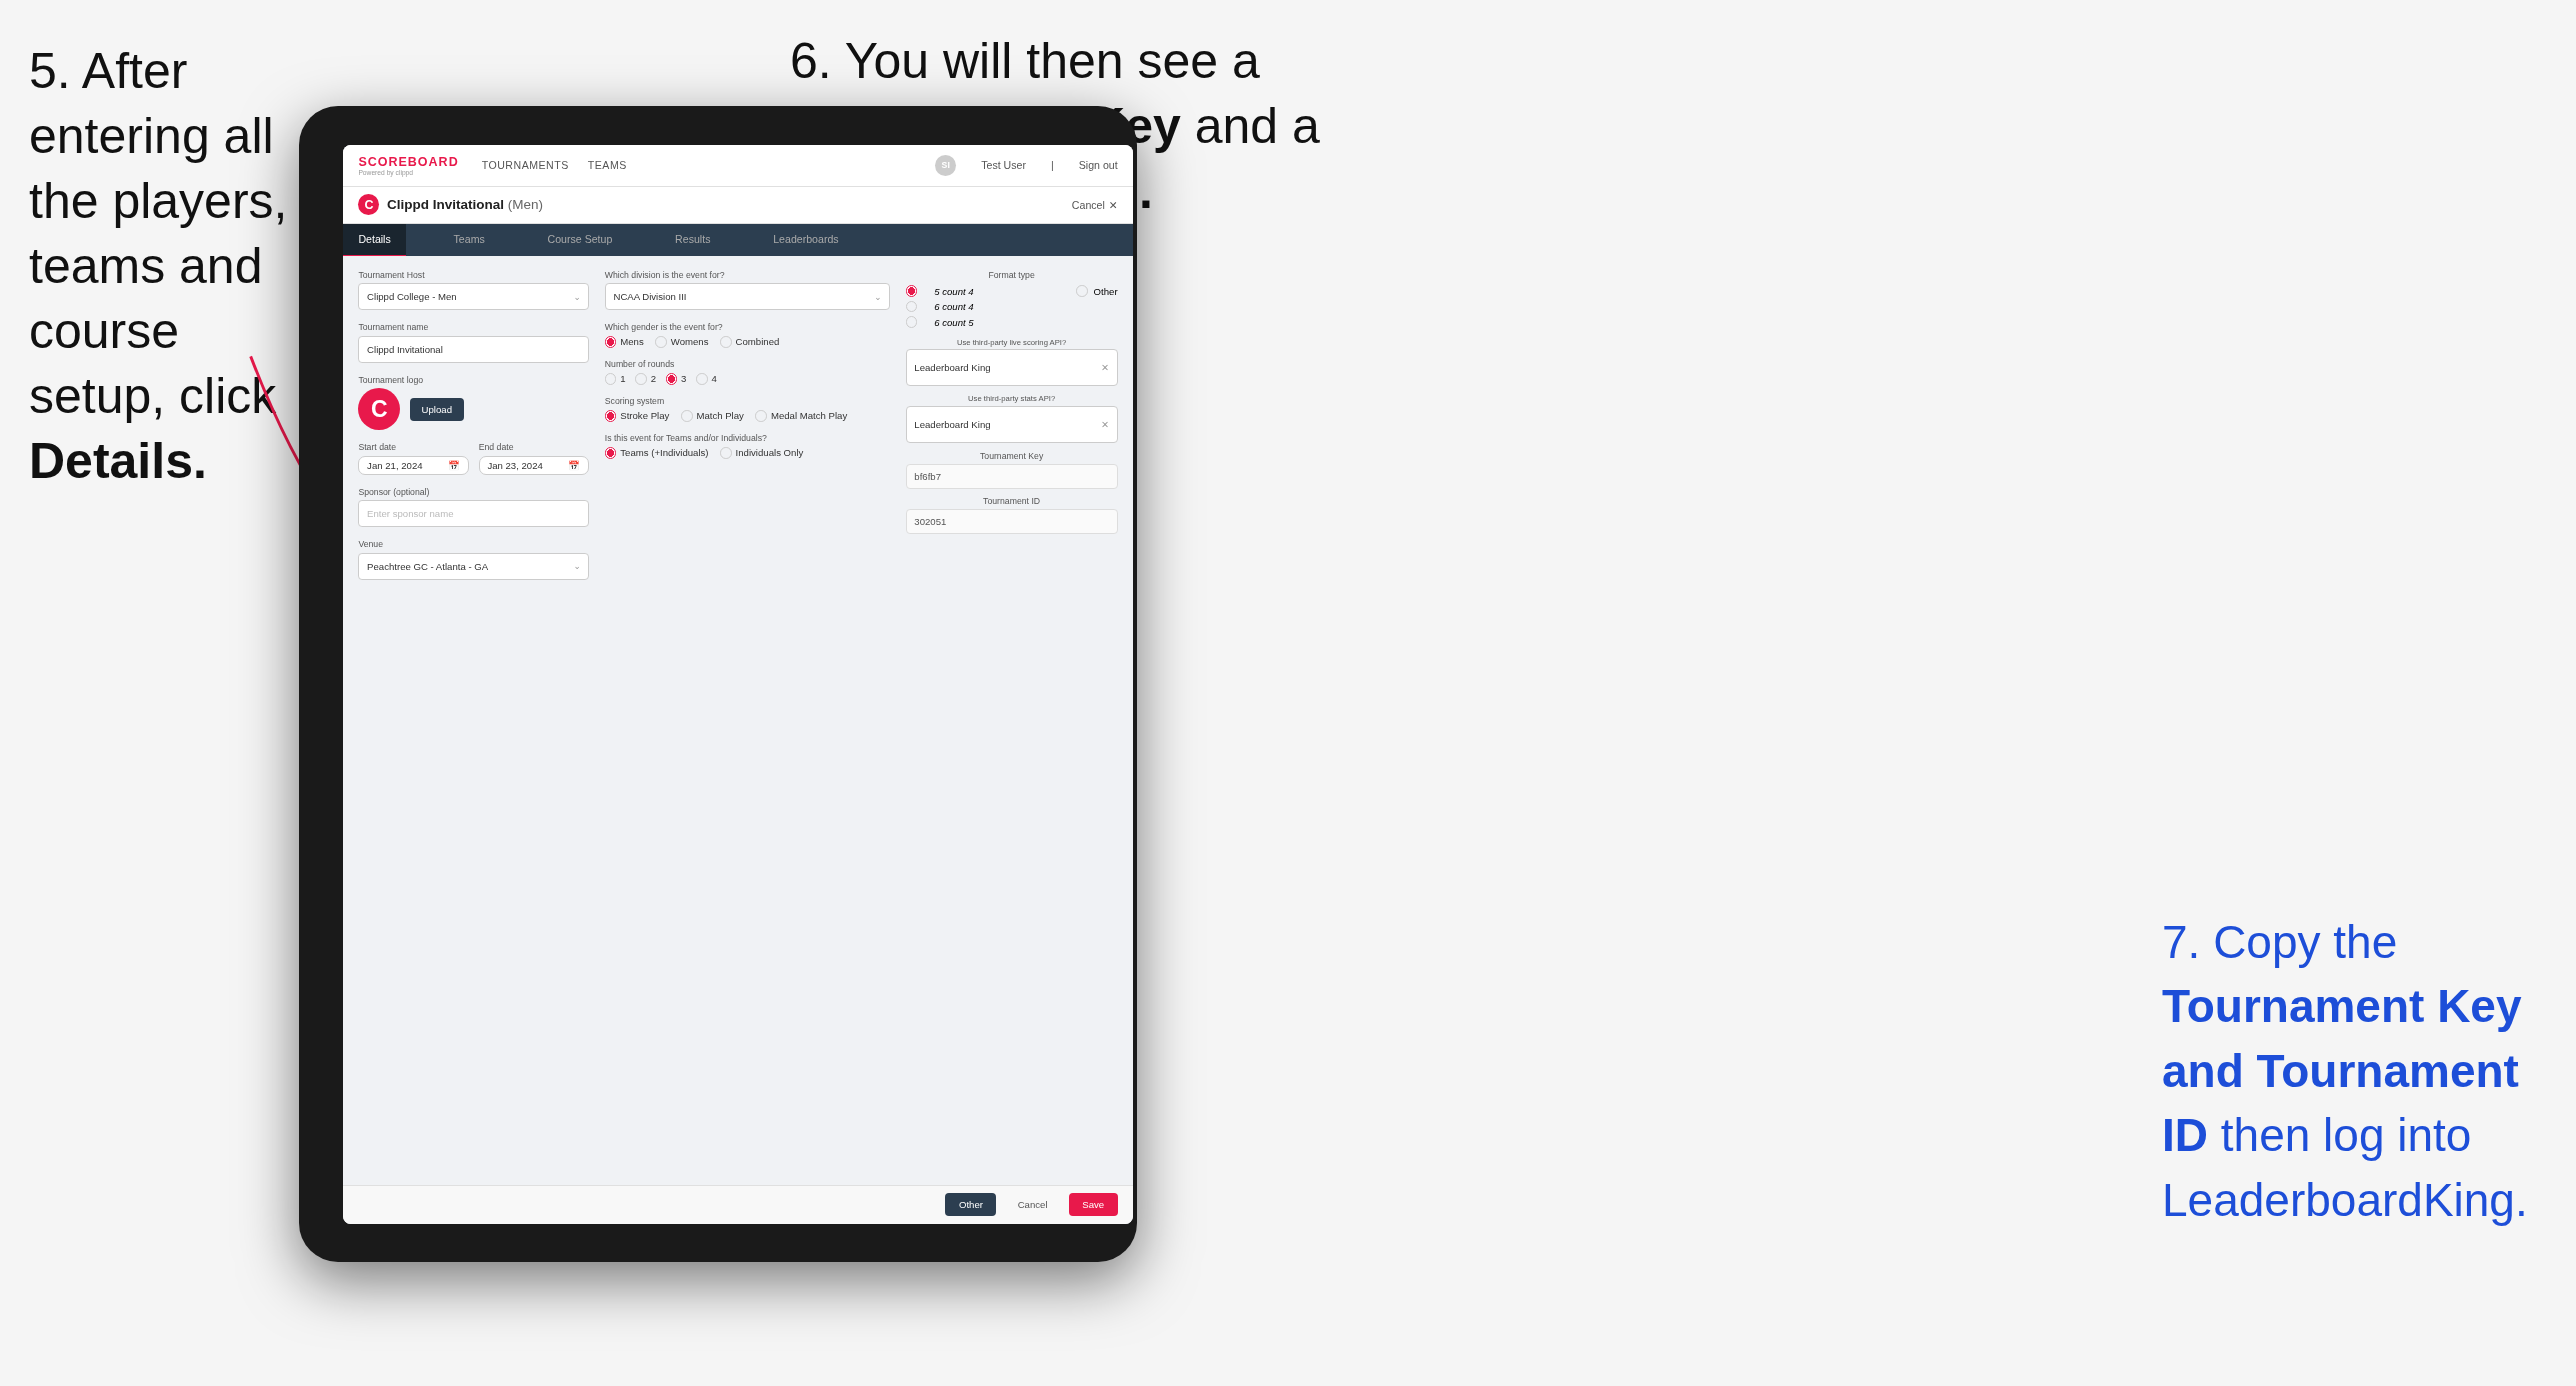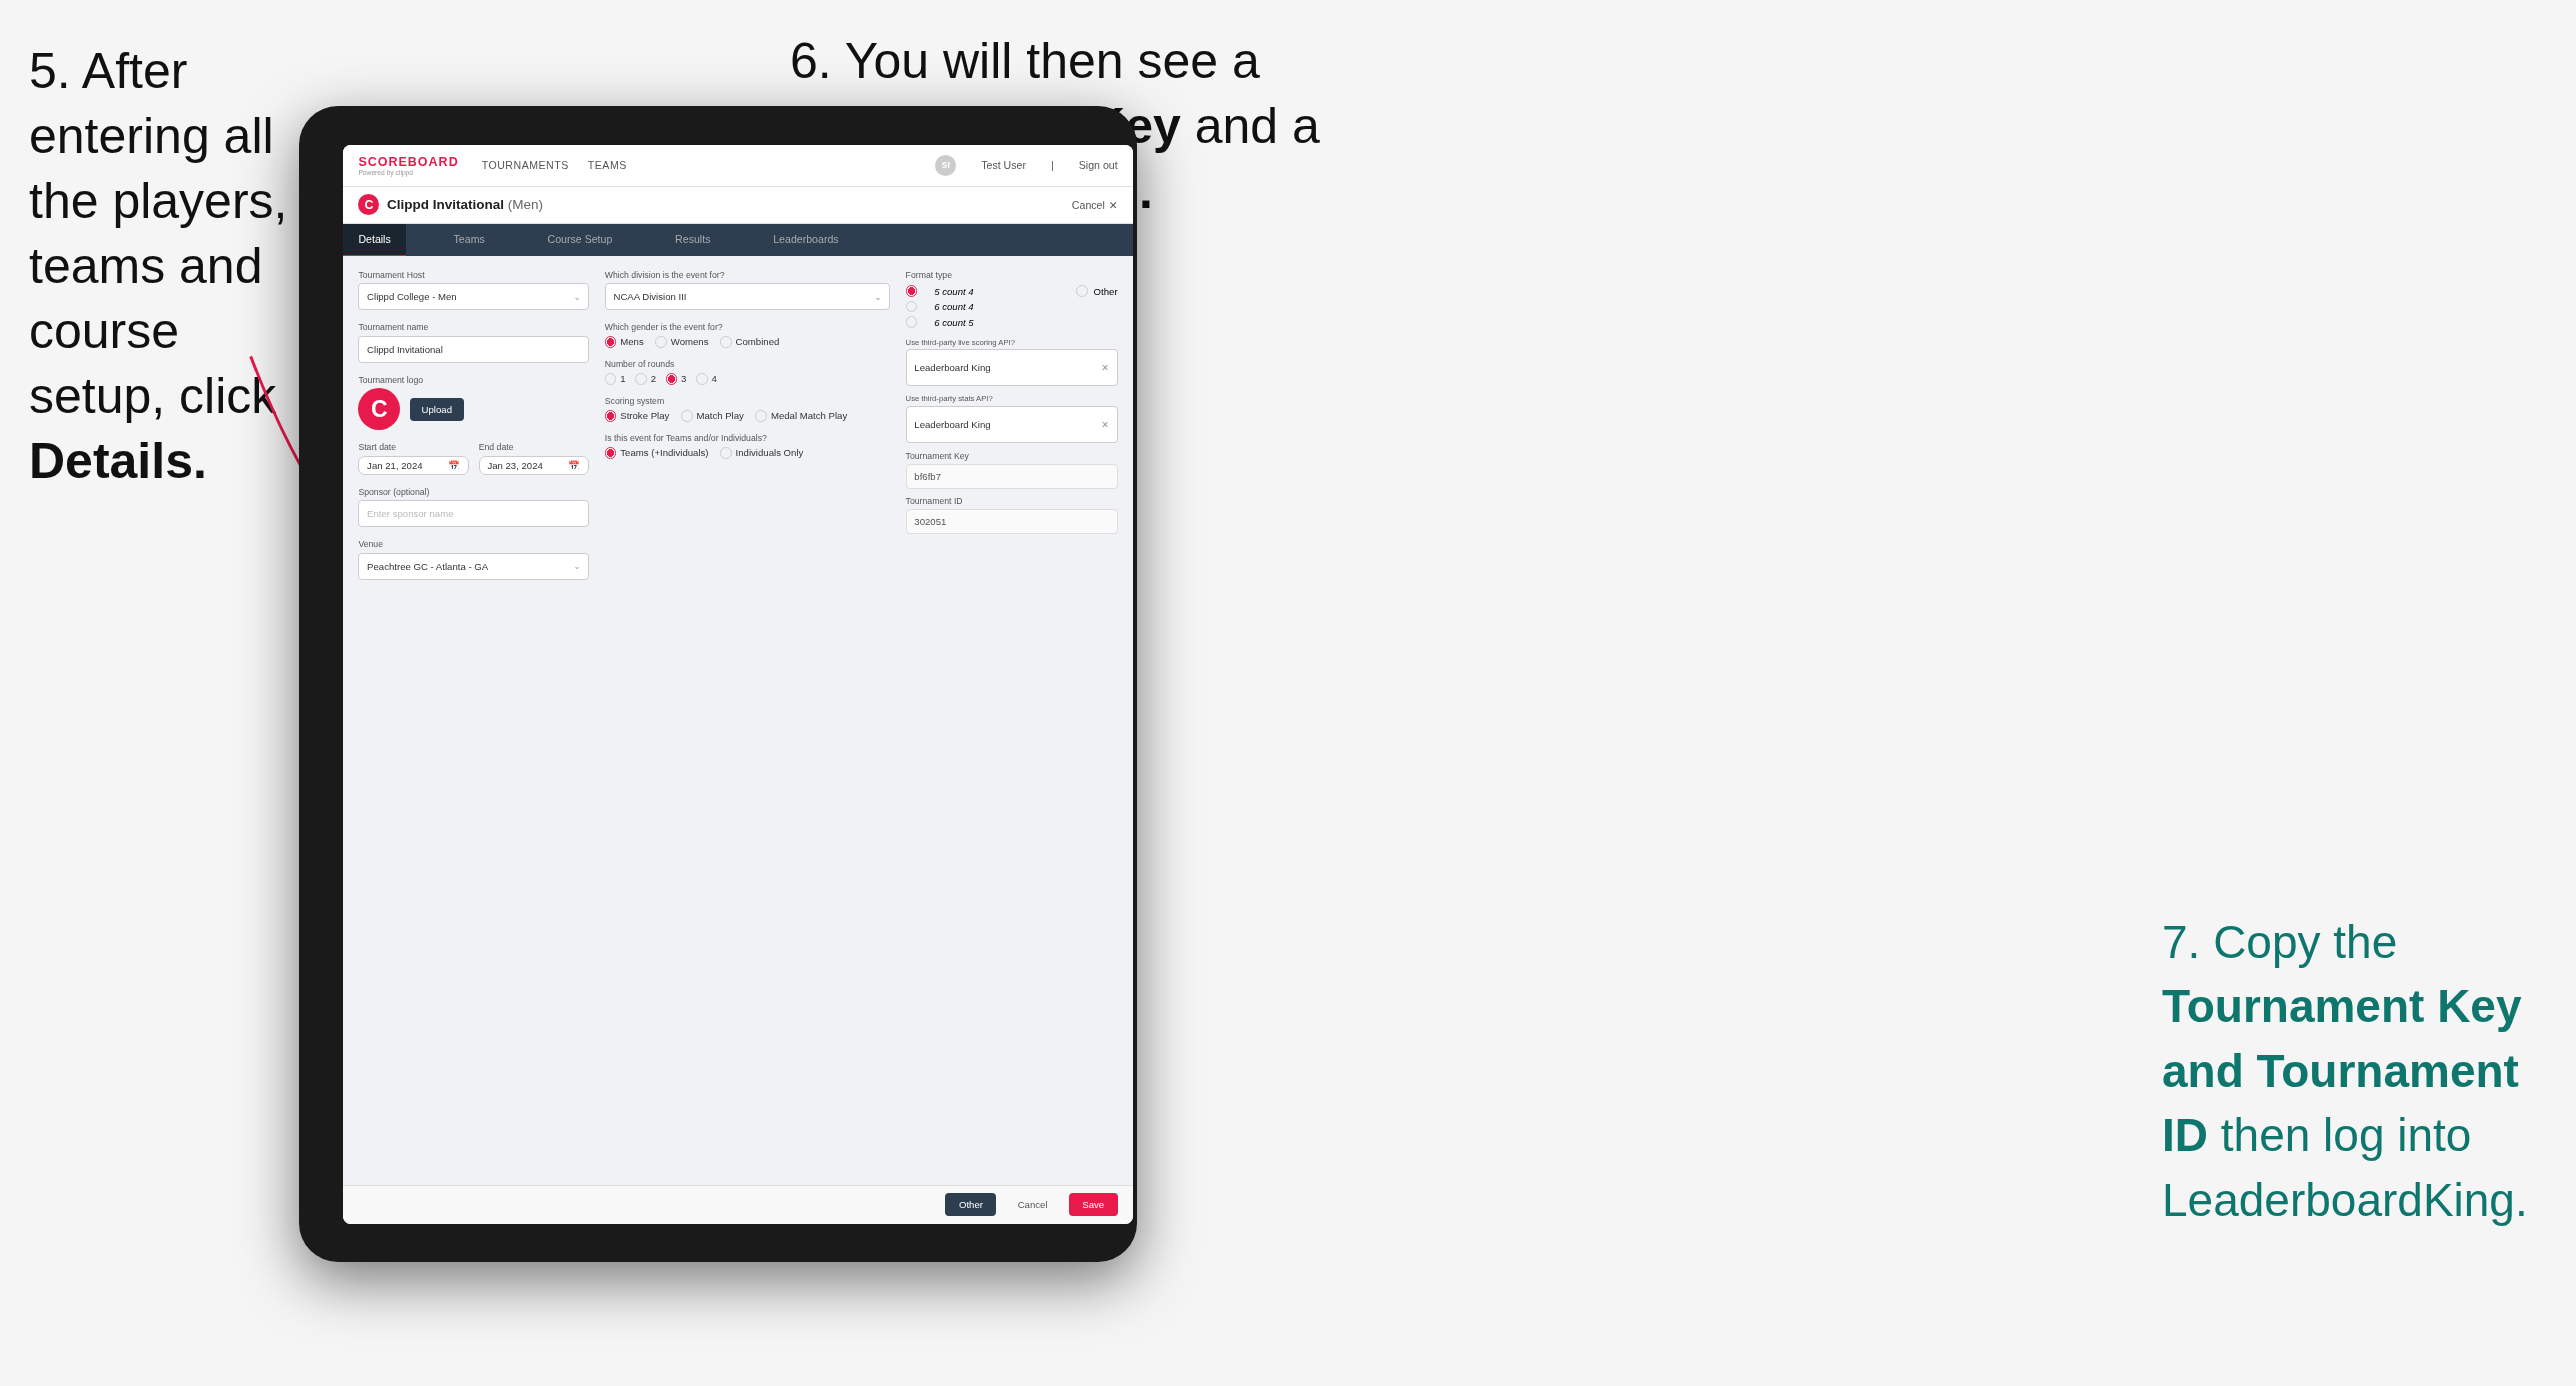--- a/index.html
+++ b/index.html
@@ -36,21 +36,21 @@
     }
     .annotation-top-right strong { font-weight: 800; }
 
     
     .annotation-bottom-right {
       position: absolute;
       bottom: 154px;
       right: 29px;
       font-size: 46px;
       line-height: 1.4;
-      color: #0f766e;
+      color: #1d4ed8;
       width: 385px;
     }
     .annotation-bottom-right strong { font-weight: 800; }
 
     
     .arrows-overlay {
       position: absolute;
       top: 0; left: 0;
       width: 2576px;
       height: 1386px;
@@ -215,20 +215,21 @@
     .col-left {
       width: 231px;
       flex-shrink: 0;
     }
     .col-middle {
       flex: 1;
     }
     .col-right {
       width: 212px;
       flex-shrink: 0;
+      text-align: center;
     }
 
     
     .form-group {
       margin-bottom: 11.6px;
     }
     .form-label {
       font-size: 8.7px;
       color: #555;
       margin-bottom: 3.9px;

